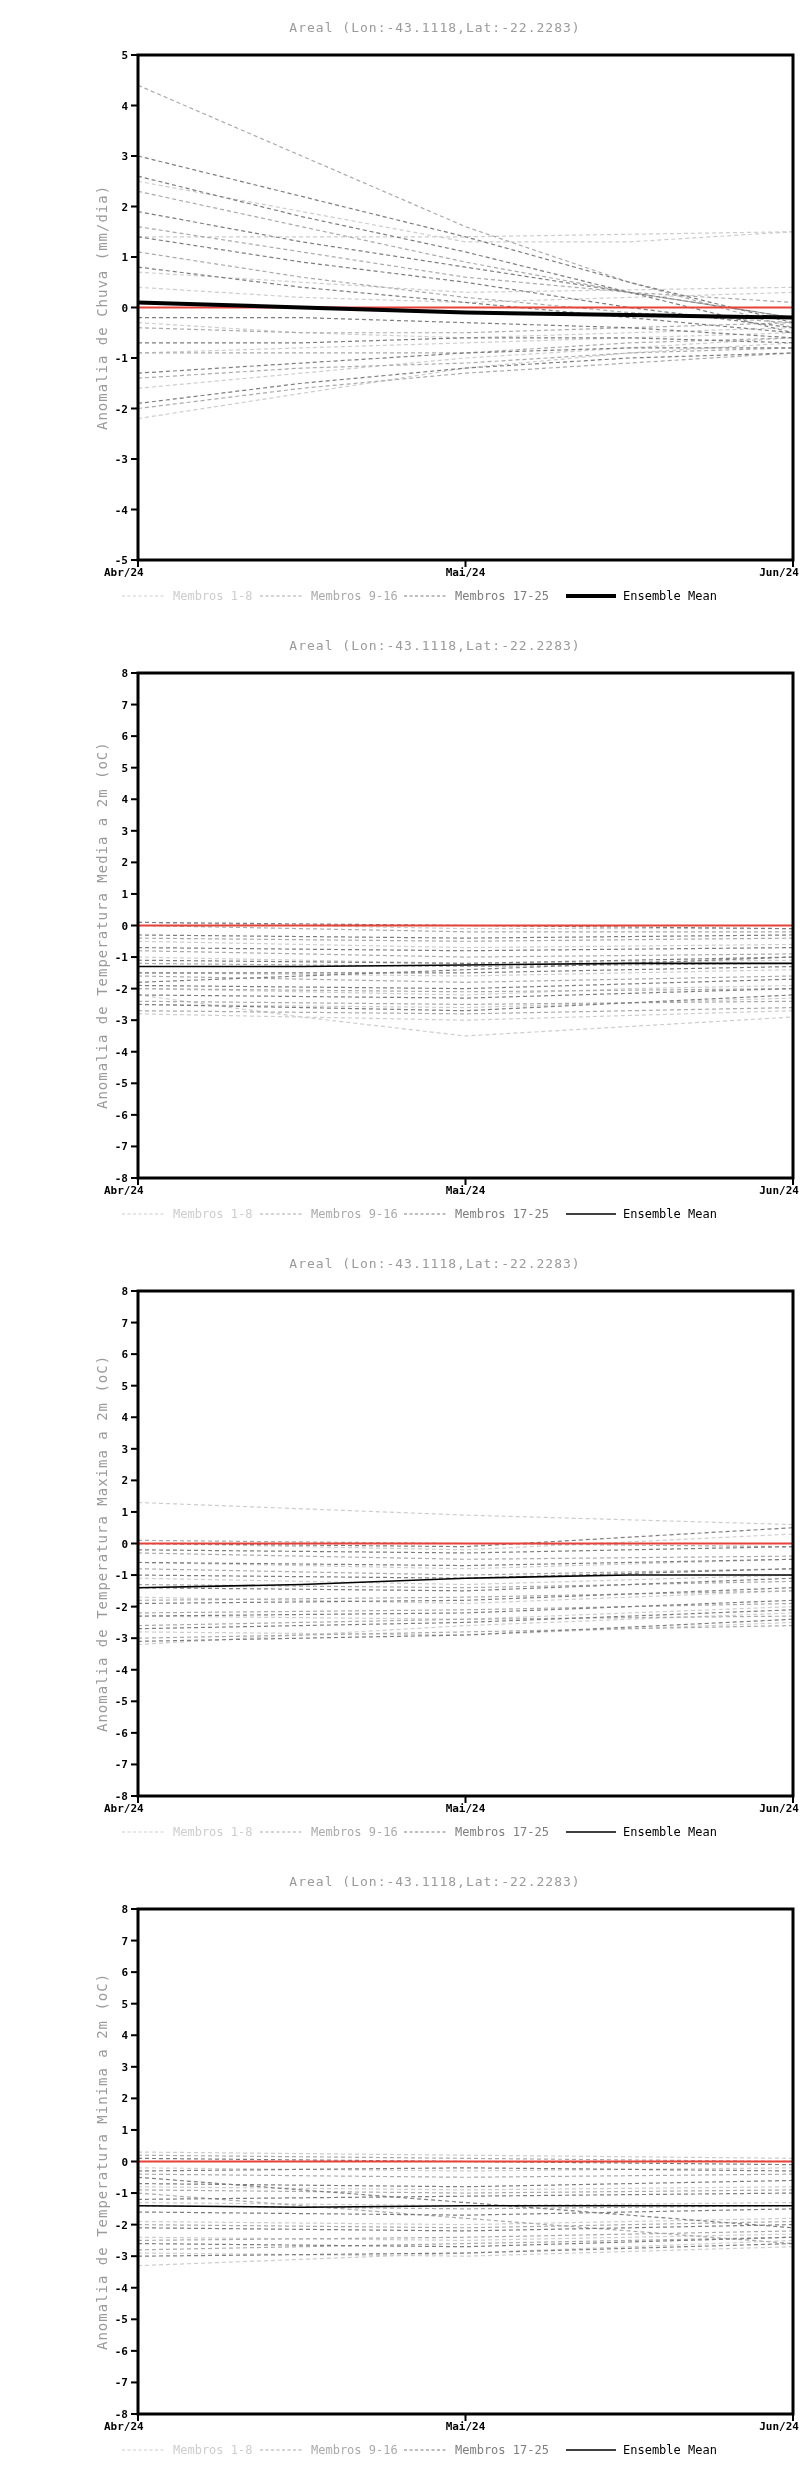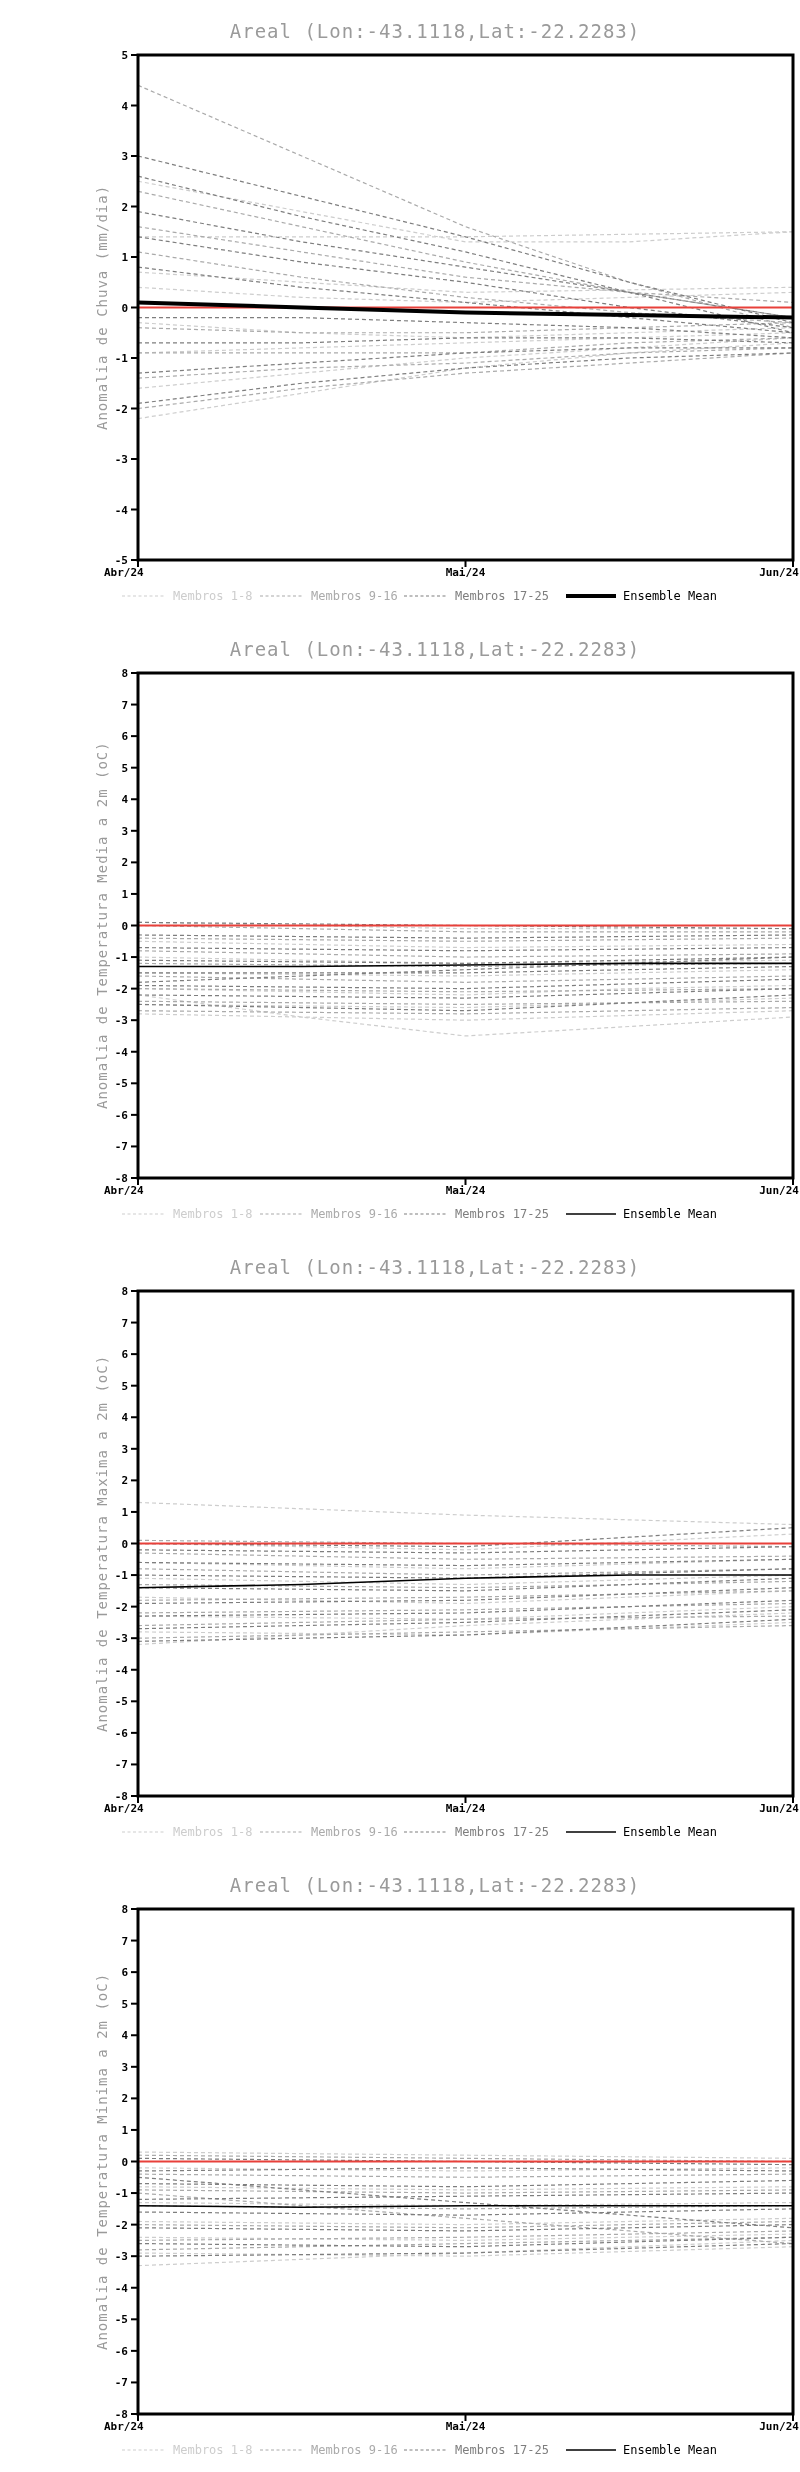--- a/index.html
+++ b/index.html
@@ -1,20 +1,20 @@
 <!DOCTYPE html>
 <html><head>
 <meta charset="utf-8">
 <style>
   html,body{margin:0;padding:0;background:#ffffff;}
   body{width:800px;font-family:"DejaVu Sans Mono",monospace;}
   .page{width:800px;height:2472px;position:relative;background:#fff;}
   .panel{position:relative;width:800px;height:618px;}
   .title{position:absolute;top:20px;left:0;width:800px;box-sizing:border-box;padding-left:70px;
-         text-align:center;font-size:19px;color:#9a9a9a;letter-spacing:1px;white-space:nowrap;}
+         text-align:center;font-size:13px;color:#9a9a9a;letter-spacing:1px;white-space:nowrap;}
   .ylabel{position:absolute;left:94px;top:55px;height:505px;width:18px;
           writing-mode:vertical-rl;transform:rotate(180deg);text-align:center;
           font-size:14px;color:#9a9a9a;letter-spacing:1px;white-space:nowrap;}
   svg.chart{position:absolute;left:0;top:30px;width:800px;height:588px;display:block;}
   svg .tick{font-family:"DejaVu Sans Mono",monospace;font-size:11px;font-weight:700;fill:#000;}
   svg .legend{font-family:"DejaVu Sans Mono",monospace;font-size:12px;}
 </style>
 </head>
 <body>
 

